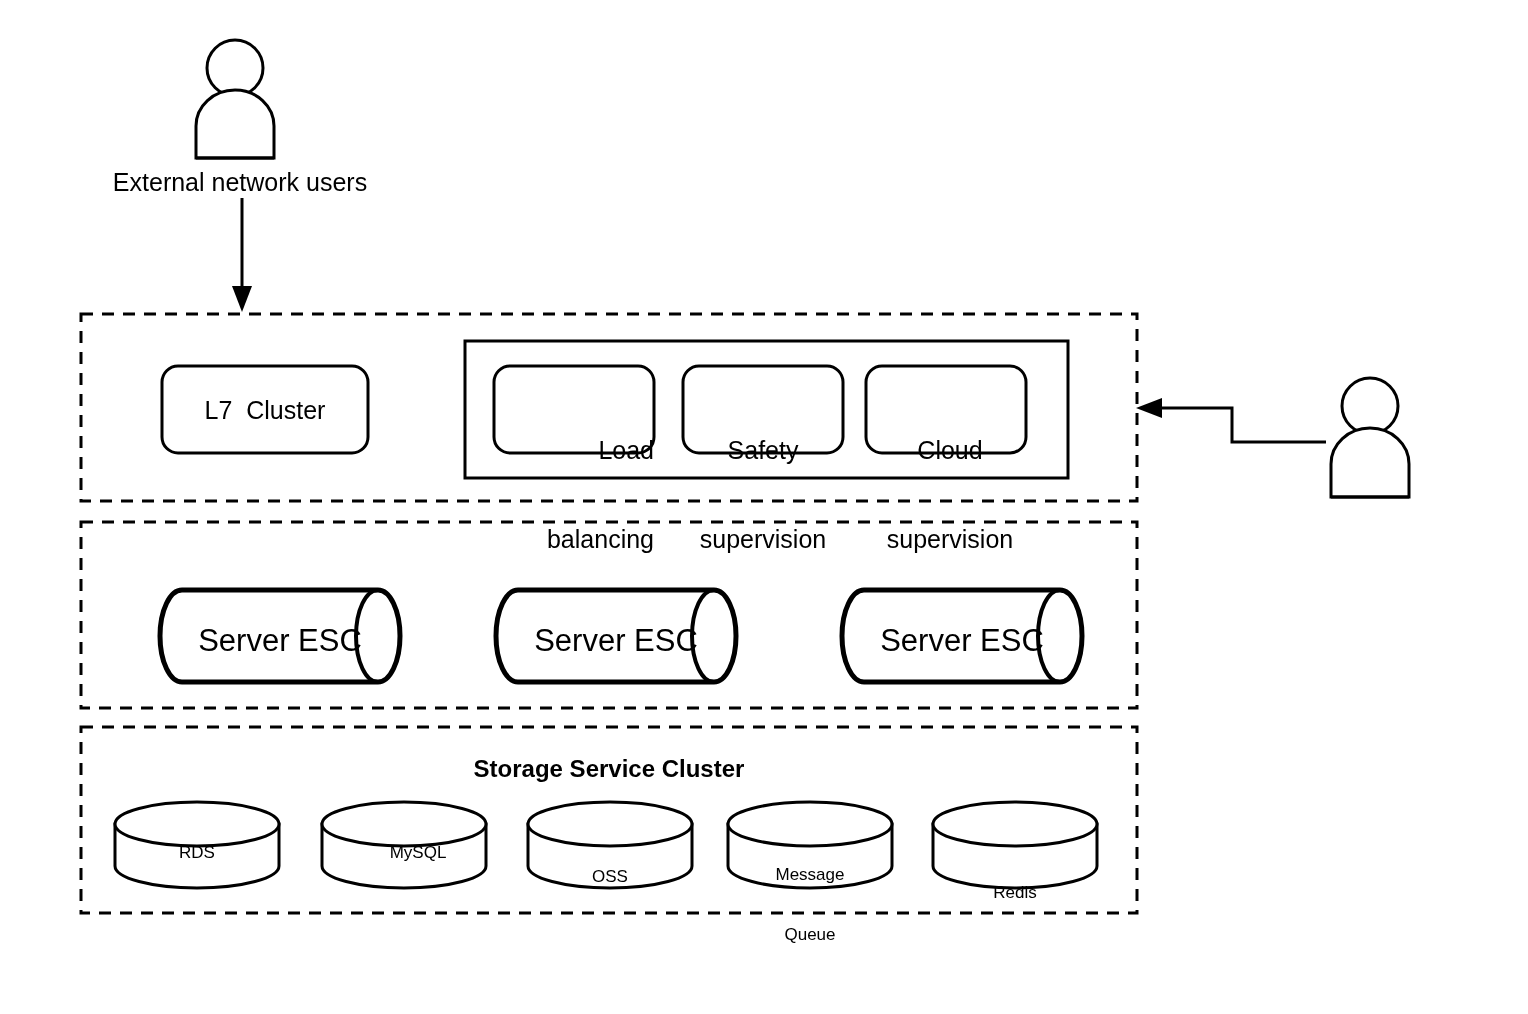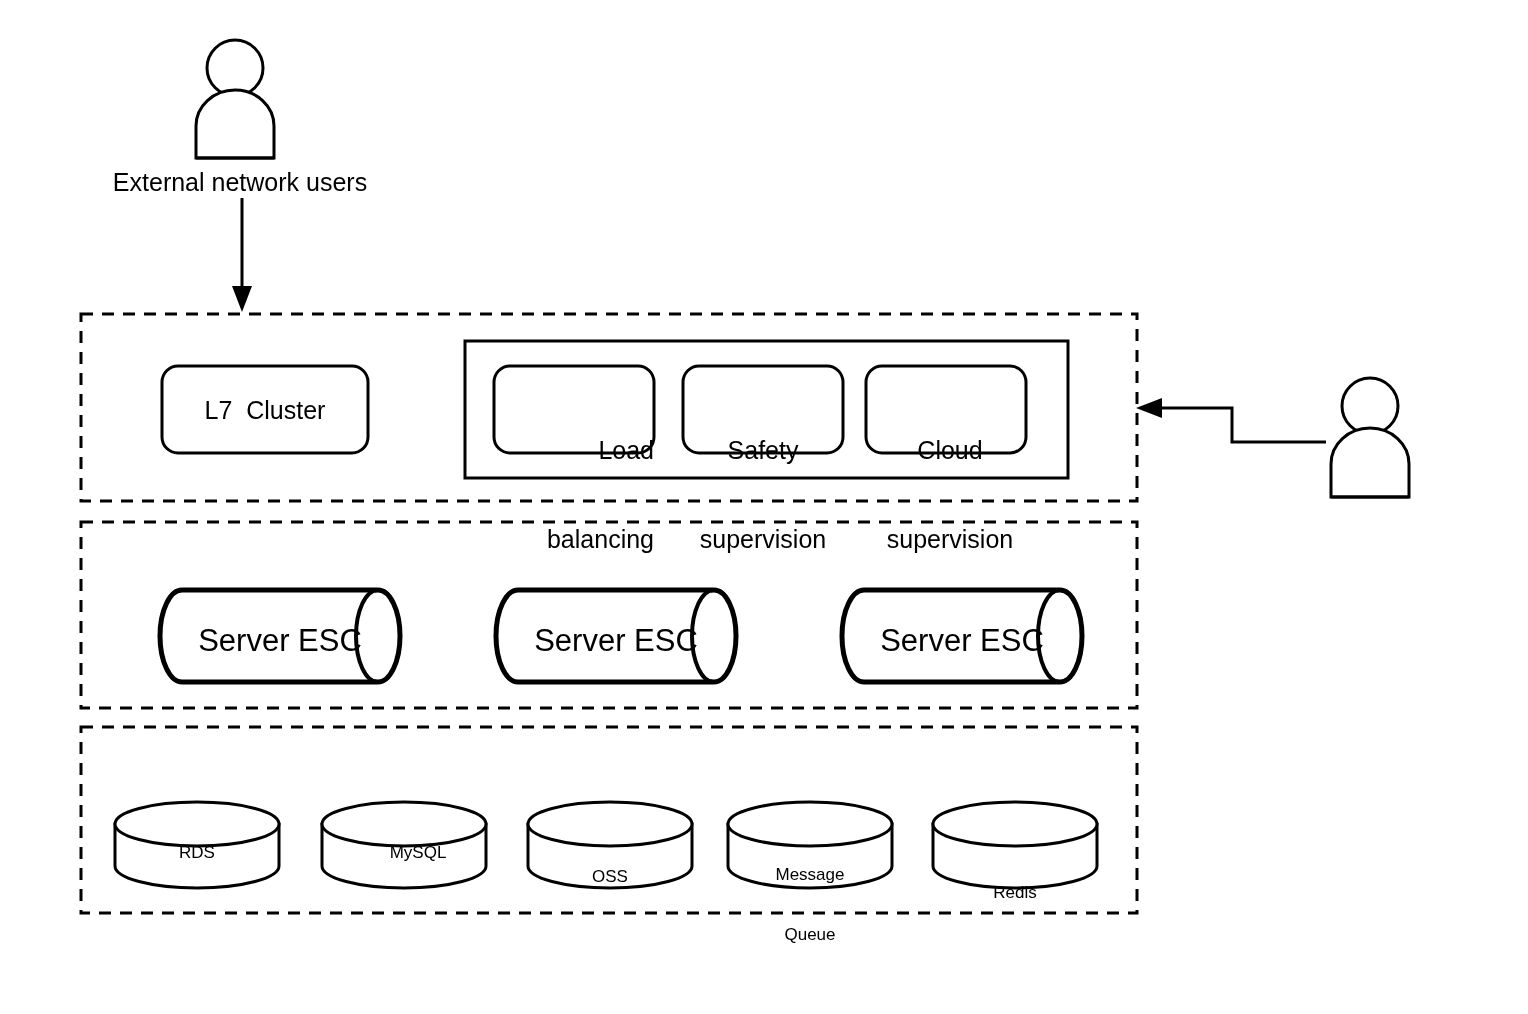--- a/index.html
+++ b/index.html
@@ -149,20 +149,21 @@
   <div class="lbl box-label" style="left:864px; top:377px; width:172px;">
     <div>Cloud</div>
     <div>supervision</div>
   </div>
 
 
   <div class="lbl esc-label" style="left:182px; top:623px; width:196px;">Server ESC</div>
   <div class="lbl esc-label" style="left:518px; top:623px; width:196px;">Server ESC</div>
   <div class="lbl esc-label" style="left:864px; top:623px; width:196px;">Server ESC</div>
 
+  <div class="lbl cluster-title" style="left:81px; top:755px; width:1056px;">Storage Service Cluster</div>
 
   <div class="lbl db-label" style="left:115px; top:843px; width:164px;">RDS</div>
   <div class="lbl db-label" style="left:322px; top:843px; width:192px;text-align:center;">MySQL</div>
   <div class="lbl db-label" style="left:528px; top:843px; width:164px;margin-top:24px;">OSS</div>
   <div class="lbl db-label" style="left:728px; top:825px; width:164px;">
     <div>Message</div>
     <div>Queue</div>
   </div>
   <div class="lbl db-label" style="left:933px; top:843px; width:164px;margin-top:40px;">Redis</div>
 

